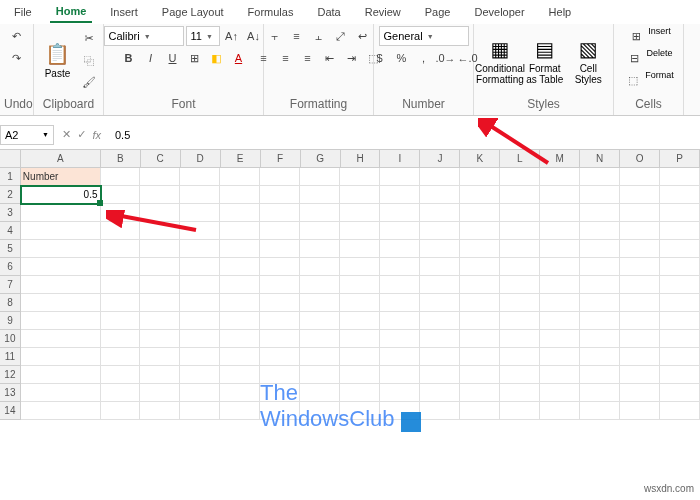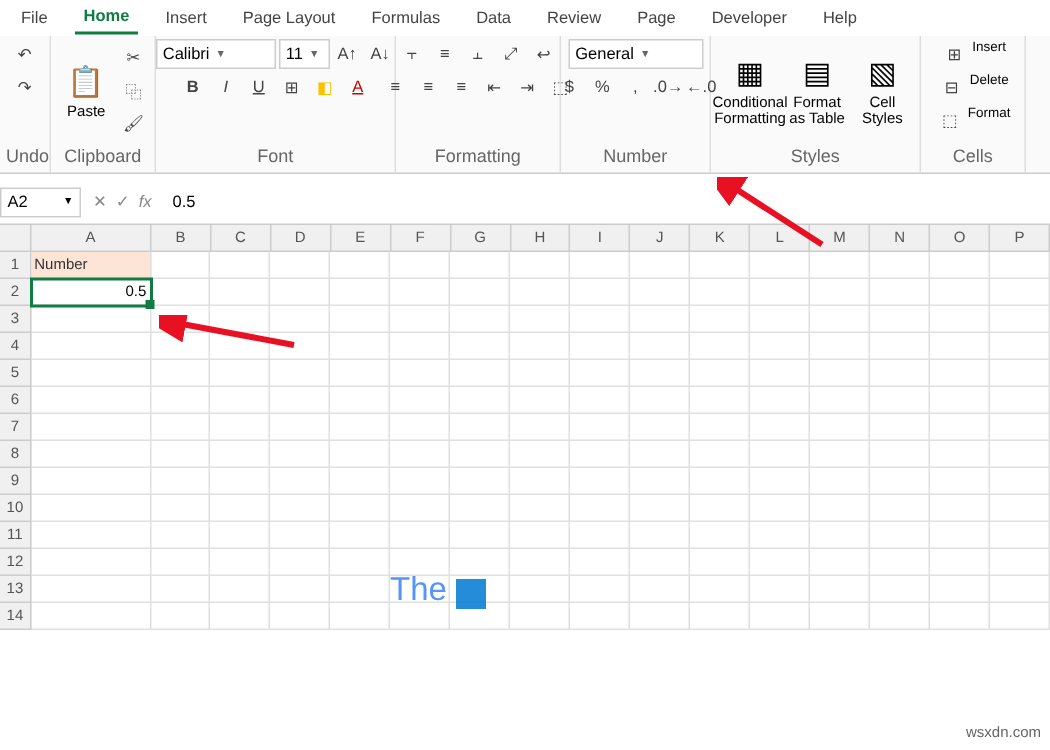--- a/index.html
+++ b/index.html
@@ -527,16 +527,17 @@
       <marker id="ah2" markerWidth="10" markerHeight="10" refX="2" refY="3" orient="auto">
         <path d="M0,0 L0,6 L8,3 z" fill="#e81123"></path>
       </marker>
     </defs>
   <line x1="70" y1="45" x2="8" y2="5" stroke="#e81123" stroke-width="4" marker-end="url(#ah2)"></line>
 </svg>
 
 <div class="watermark">
   <div>
     <div>The</div>
+    <div>WindowsClub</div>
   </div>
   <div class="sq"></div>
 </div>
 <div class="wsx">wsxdn.com</div>
 
 </body></html>

